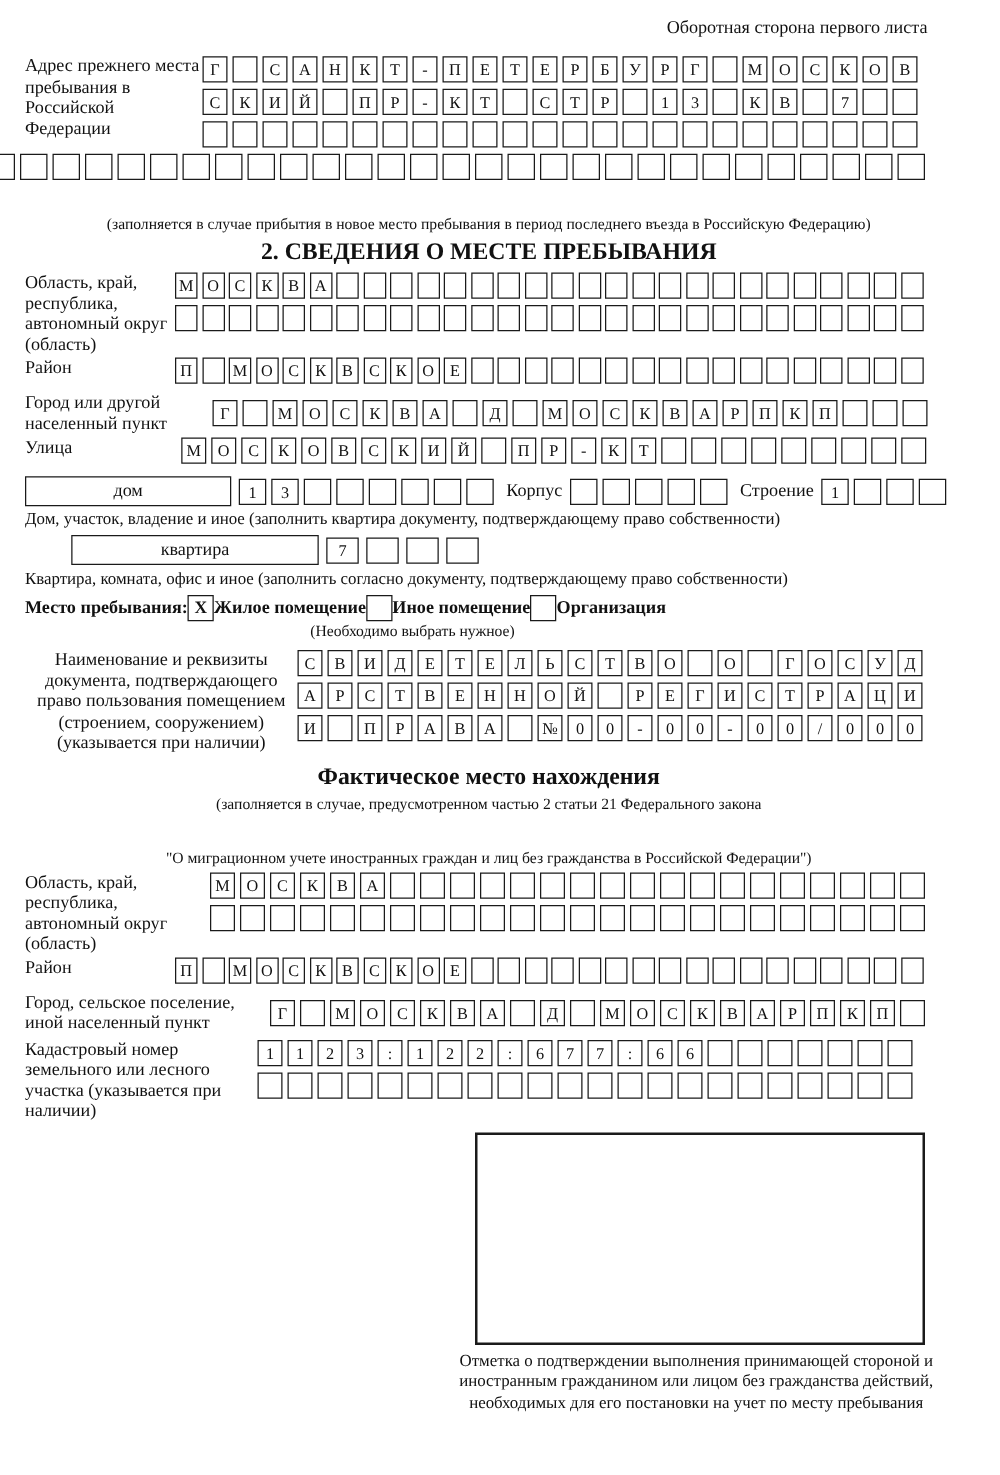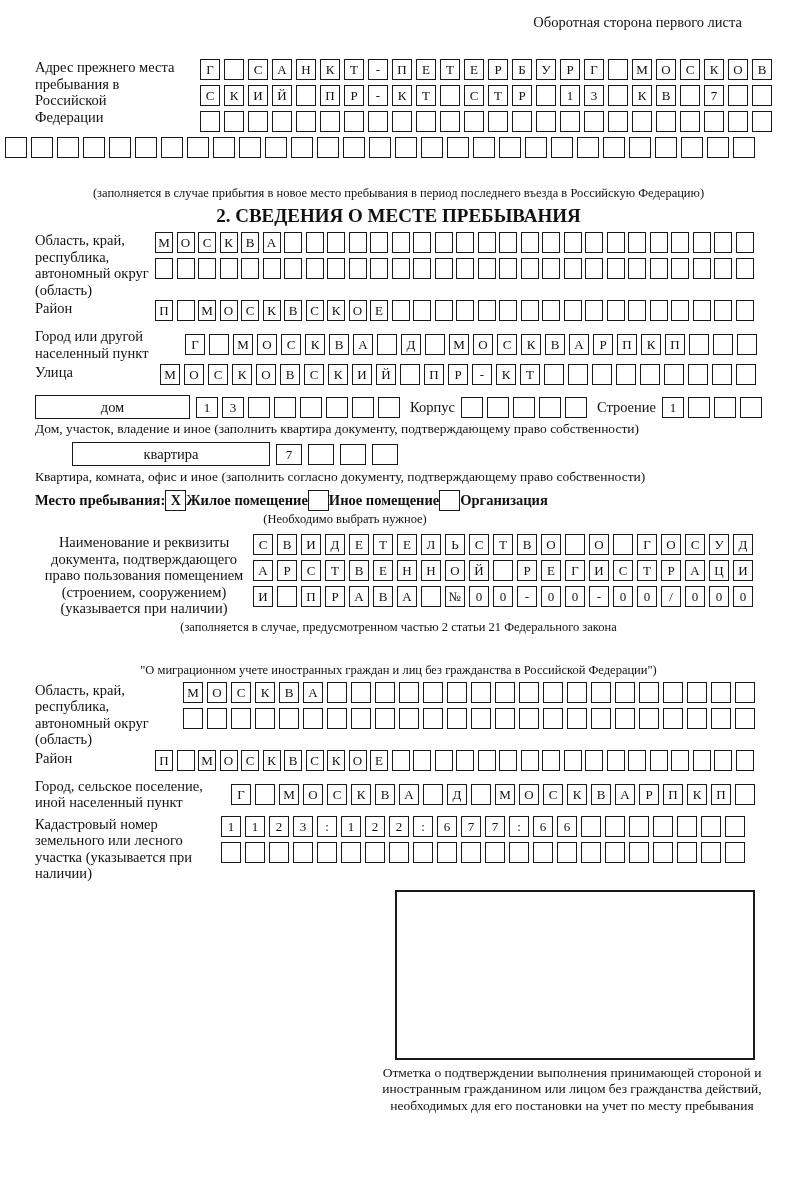--- a/index.html
+++ b/index.html
@@ -1,21 +1,21 @@
 <!DOCTYPE html>
 <html lang="ru"><head>
 <meta charset="utf-8">
 <style>
   html,body{margin:0;padding:0;background:#fff;}
   body{
     width:800px;height:1180px;overflow:hidden;
     font-family:"Liberation Serif","DejaVu Serif",serif;
     color:#111;font-size:14px;box-sizing:border-box;
   }
-  .page{width:800px;height:1180px;position:relative;box-sizing:border-box;padding:14px 38px 0 35px;}
+  .page{width:800px;height:1180px;position:relative;box-sizing:border-box;padding:14px 38px 0 20px;}
   .hdr-note{text-align:right;font-size:14.5px;padding-right:20px;}
   .flexrow{display:flex;align-items:flex-start;}
   .flexrow.vcenter{align-items:center;}
   .lbl{line-height:16.5px;font-size:14.5px;flex-shrink:0;}
   .row{display:flex;gap:4px;margin-bottom:5px;}
   .row.tight{gap:3.5px;}
   .box{
     box-sizing:border-box;flex-shrink:0;
     width:20px;height:21px;border:1.5px solid #1a1a1a;
     display:flex;align-items:center;justify-content:center;
@@ -39,21 +39,21 @@
   .stamp{
     box-sizing:border-box;border:2px solid #1a1a1a;background:#fff;
     width:360px;height:170px;margin-left:360px;margin-top:8px;
   }
   .stamp-caption{
     width:386px;margin-left:344px;margin-top:5px;
     text-align:center;font-size:13.5px;line-height:16.5px;
   }
   .mt2{margin-top:2px;}.mt3{margin-top:3px;}.mt4{margin-top:4px;}
   .mt5{margin-top:5px;}.mt7{margin-top:7px;text-align:center;}
-  .mt8{margin-top:8px;}.mt24{margin-top:28px;gap:23px;}
+  .mt8{margin-top:8px;}.mt24{margin-top:14px;}
 </style>
 </head>
 <body>
 
 <div class="page">
 
   <div class="hdr-note">Оборотная сторона первого листа</div>
 
   <div class="flexrow mt24">
     <div class="lbl" style="width:142px;">Адрес прежнего места пребывания в Российской Федерации</div>
@@ -454,20 +454,21 @@
           <div class="box">0</div>
           <div class="box">0</div>
           <div class="box">/</div>
           <div class="box">0</div>
           <div class="box">0</div>
           <div class="box">0</div>
         </div>
     </div>
   </div>
 
+  <div class="sec-title mt8">Фактическое место нахождения</div>
   <div class="note center mt3">(заполняется в случае, предусмотренном частью 2 статьи 21 Федерального закона</div>
   <div class="note center">"О миграционном учете иностранных граждан и лиц без гражданства в Российской Федерации")</div>
 
   <div class="flexrow mt4">
     <div class="lbl" style="width:148px;">Область, край, республика, автономный округ (область)</div>
     <div>
       <div class="row">
           <div class="box">М</div>
           <div class="box">О</div>
           <div class="box">С</div>

